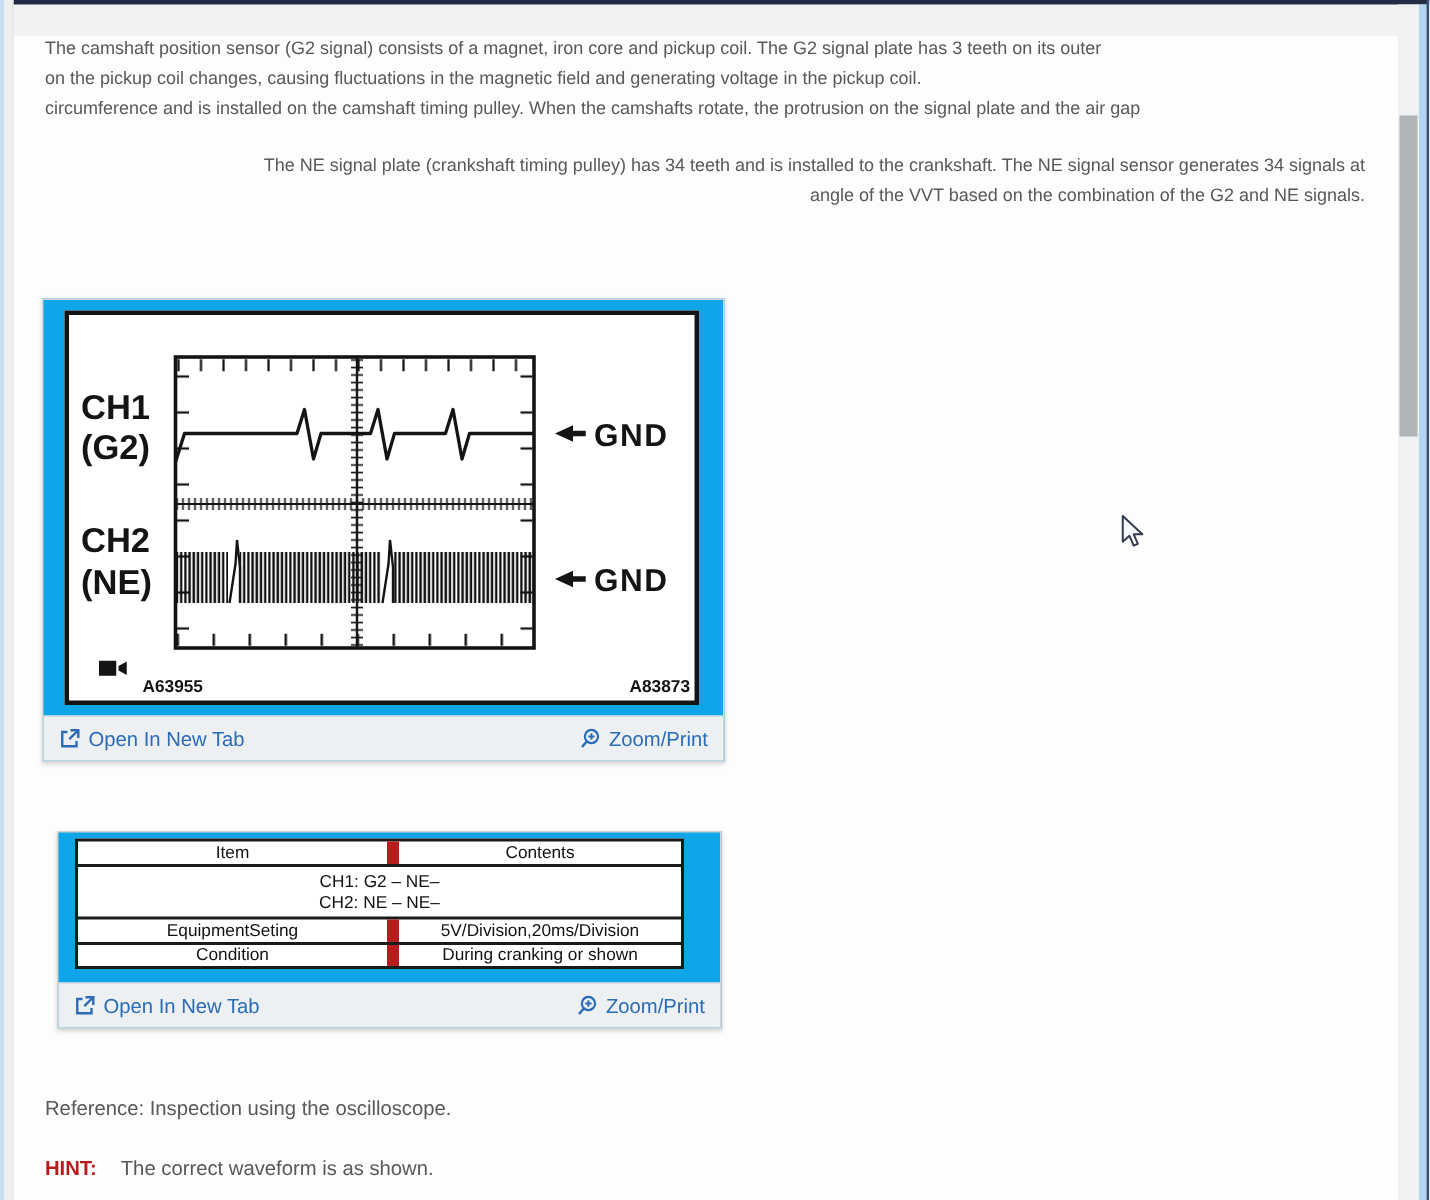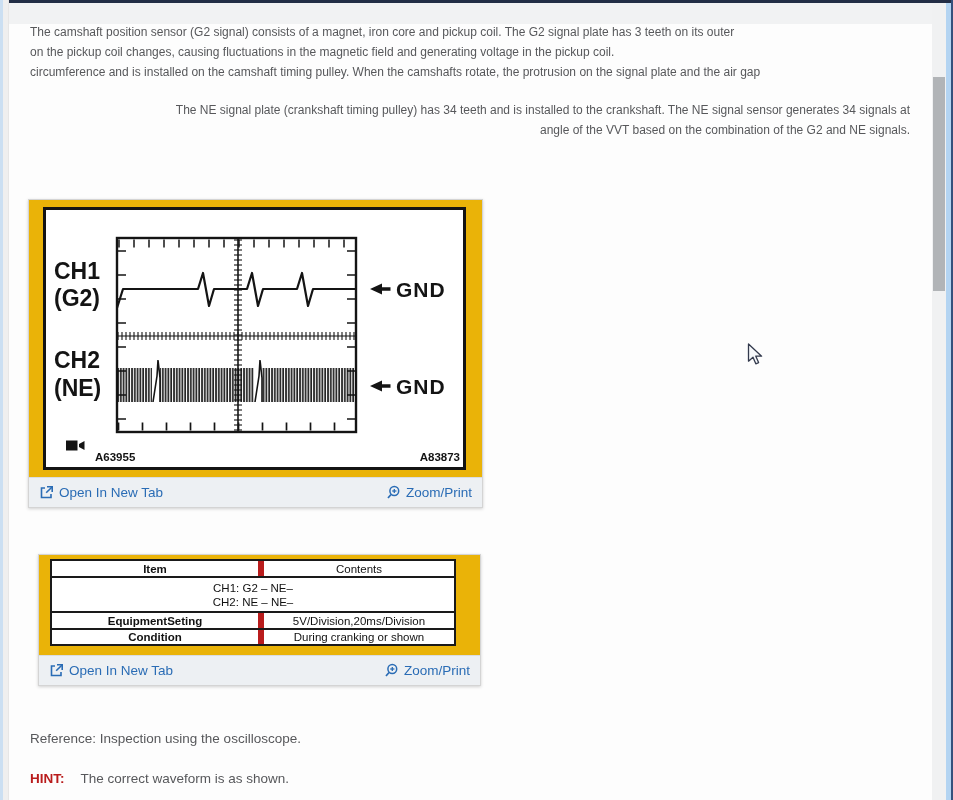--- a/index.html
+++ b/index.html
@@ -15,40 +15,40 @@
   .scroll-thumb{position:absolute;left:1px;top:74px;width:12px;height:214px;background:#b1b4b7;}
   .right-blue{position:absolute;left:946px;top:3px;width:5px;height:797px;background:#b3d4f2;}
   .right-edge{position:absolute;left:951px;top:0;width:2px;height:800px;background:#35517c;}
   
   .para{position:absolute;left:30px;width:880px;font-size:12px;line-height:20px;color:#57585b;}
   .para div{white-space:nowrap;}
   .ref-line{position:absolute;left:30px;top:731px;font-size:13.5px;color:#57585b;}
   .hint-line{position:absolute;left:30px;top:771px;font-size:13.5px;color:#57585b;}
   .hint-line b{color:#b91c1c;margin-right:16px;text-align:right;}
   
-  .card{position:absolute;background:#eab308;border:1px solid #d4d4d4;box-shadow:0 1px 3px rgba(0,0,0,0.18);}
+  .card{position:absolute;background:#0ea5e9;border:1px solid #d4d4d4;box-shadow:0 1px 3px rgba(0,0,0,0.18);}
   .card1{left:28px;top:199px;width:453px;height:307px;}
   .card2{left:38px;top:554px;width:441px;height:130px;}
   .link-bar{position:absolute;left:0;width:100%;height:30px;background:#edf0f3;border-top:1px solid #dadde1;
             display:flex;justify-content:space-between;align-items:center;padding:0 10px;box-sizing:border-box;}
   .card1 .link-bar{top:277px;}
   .card2 .link-bar{top:100px;}
   .ui-link{display:flex;align-items:center;gap:5px;color:#2a6cb5;font-size:13.5px;text-decoration:none;cursor:pointer;justify-content:space-between;}
   .ui-link svg{display:block;}
   
   .scan-frame{position:absolute;left:14px;top:7px;width:417px;height:257px;border:3px solid #141414;background:#fff;}
   .scan-frame svg{position:absolute;left:0;top:0;}
   .scan-text{fill:#141414;}
   
   .scan-table{position:absolute;left:11px;top:4px;width:402px;border:2px solid #1a1a1a;background:#fff;color:#111;}
   .t-row{display:flex;border-top:2px solid #1a1a1a;align-items:stretch;}
   .t-row.first{border-top:none;}
   .t-cell{display:flex;flex-direction:column;justify-content:center;align-items:center;
           font-size:11.5px;line-height:14px;text-align:center;}
-  .t-item{width:206px;border-right:6px solid #b91c1c;font-weight:bold;}
+  .t-item{width:206px;border-right:8px solid #b91c1c;}
   .t-contents{flex:1;}
   .h-header{height:15px;} .h-terminal{height:33px;} .h-equip{height:15px;} .h-cond{height:14px;}
   
   .cursor{position:absolute;left:747px;top:343px;pointer-events:none;}
 </style>
 </head>
 <body>
 
 <div class="page">
 

